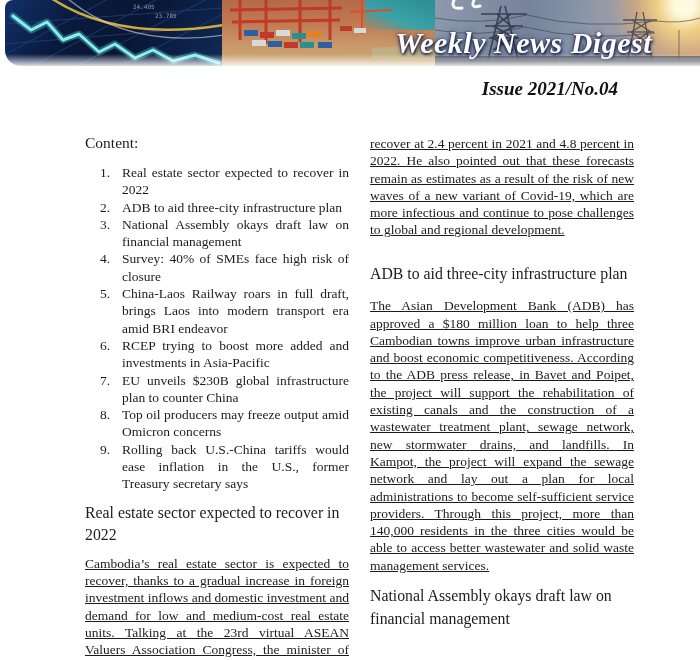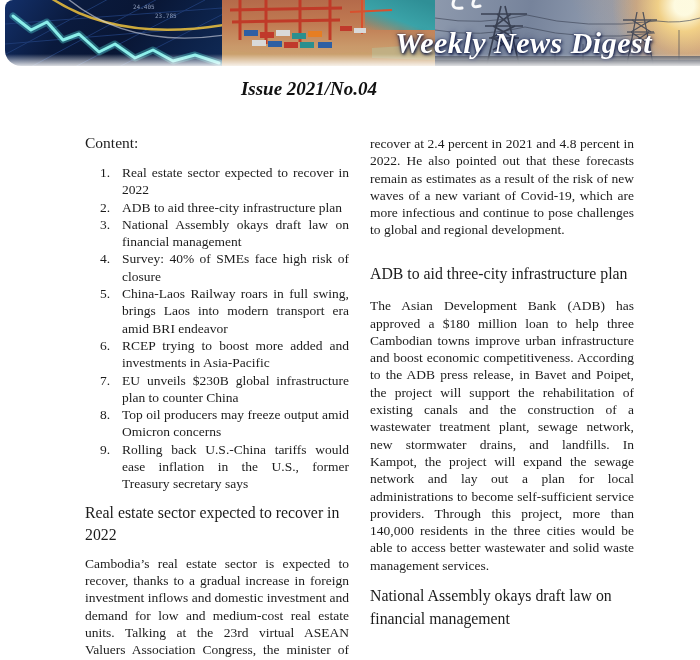--- a/index.html
+++ b/index.html
@@ -38,29 +38,29 @@
   .script-cut{position:absolute;left:440px;top:0;}
   .masthead-title{
     position:absolute;top:27px;right:48px;
     font-style:italic;font-weight:bold;font-size:30px;line-height:32px;color:#ffffff;
     text-shadow:1px 2px 3px rgba(14,24,66,.95), -1px 0 2px rgba(14,24,66,.6), 0 0 6px rgba(20,30,80,.5);
     letter-spacing:.5px;white-space:nowrap;
   }
 
   
   .issue-line{
-    margin-top:8px;text-align:center;padding-right:82px;
+    margin-top:8px;text-align:right;padding-right:82px;
     font-style:italic;font-weight:bold;font-size:19px;line-height:21px;color:#111;
   }
 
   
   .columns{position:absolute;top:124px;left:85px;width:549px;height:536px;overflow:hidden;
     display:flex;gap:21px;}
   .col{width:264px;flex:none;}
-  .body-text{font-size:13.5px;line-height:17.3px;text-align:justify;margin:0;}
+  .body-text{font-size:13.5px;line-height:17.3px;text-align:justify;margin:0;text-decoration:underline;}
   .toc-title{font-size:15.5px;line-height:19px;margin:9px 0 0 0;}
   .toc{margin-top:12px;padding-left:15px;}
   .toc-row{display:flex;font-size:13.5px;line-height:17.3px;}
   .toc-num{flex:none;width:22px;}
   .toc-text{flex:1;text-align:justify;}
   .section-heading{font-size:15.8px;font-weight:normal;line-height:22.5px;margin:0;}
   .h-real{margin-top:9px;}
   .p-real{margin-top:8px;}
   .p-cont{margin-top:11px;}
   .source-line{font-size:13px;line-height:17px;font-style:italic;margin:9px 0 0 0;}
@@ -187,21 +187,21 @@
           <div class="toc-row">
             <span class="toc-num">3.</span>
             <span class="toc-text">National Assembly okays draft law on financial management</span>
           </div>
           <div class="toc-row">
             <span class="toc-num">4.</span>
             <span class="toc-text">Survey: 40% of SMEs face high risk of closure</span>
           </div>
           <div class="toc-row">
             <span class="toc-num">5.</span>
-            <span class="toc-text">China-Laos Railway roars in full swing, brings Laos into modern transport era amid BRI endeavor</span>
+            <span class="toc-text">China-Laos Railway roars in full draft, brings Laos into modern transport era amid BRI endeavor</span>
           </div>
           <div class="toc-row">
             <span class="toc-num">6.</span>
             <span class="toc-text">RCEP trying to boost more added and investments in Asia-Pacific</span>
           </div>
           <div class="toc-row">
             <span class="toc-num">7.</span>
             <span class="toc-text">EU unveils $230B global infrastructure plan to counter China</span>
           </div>
           <div class="toc-row">

